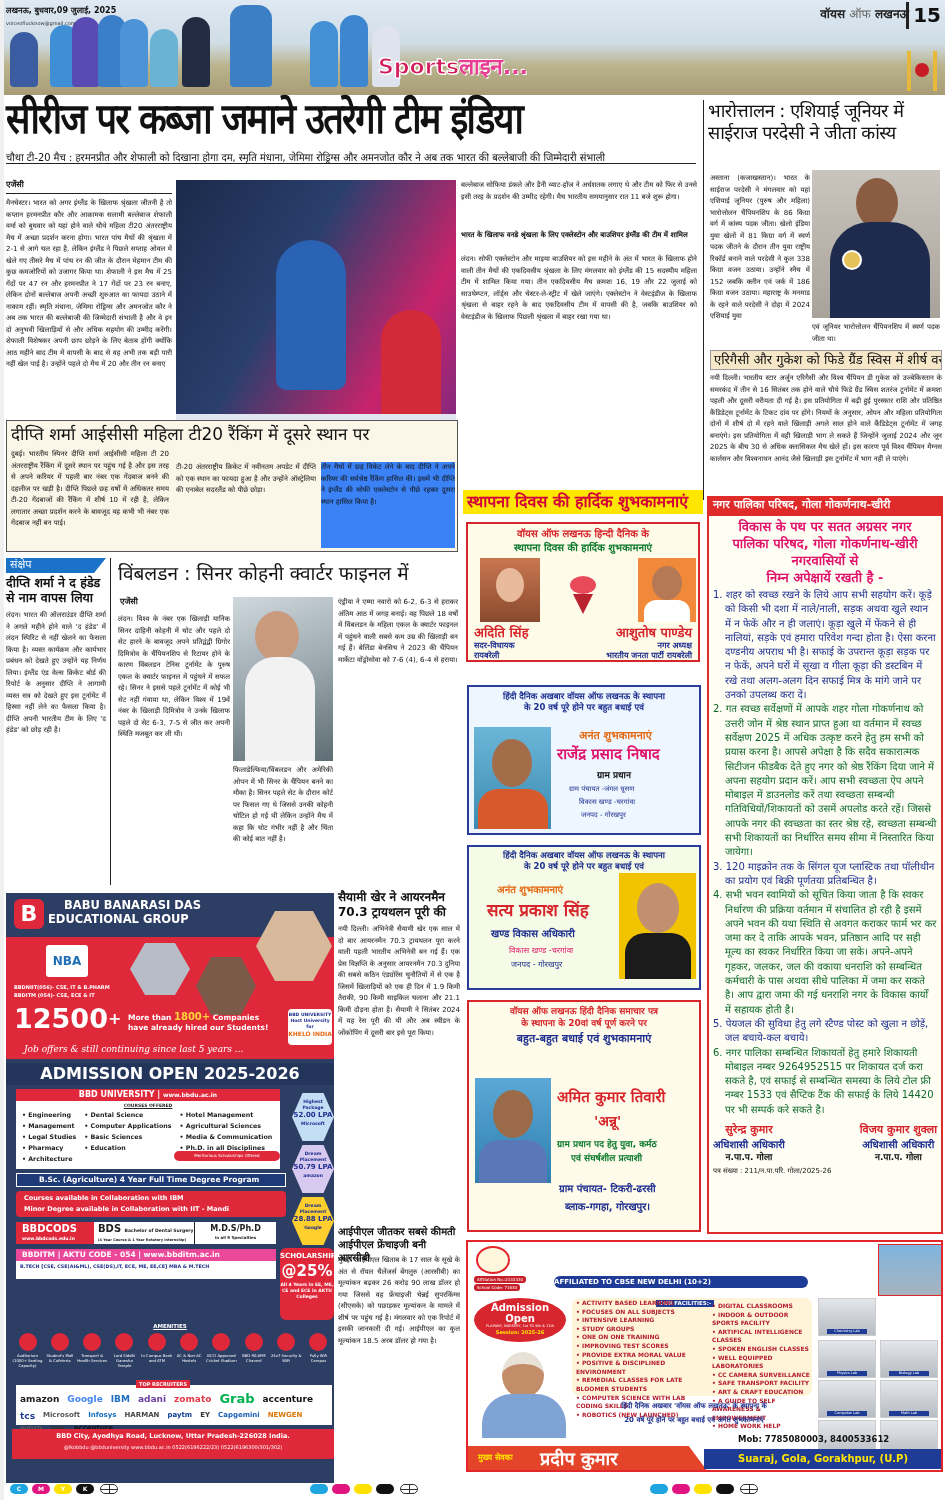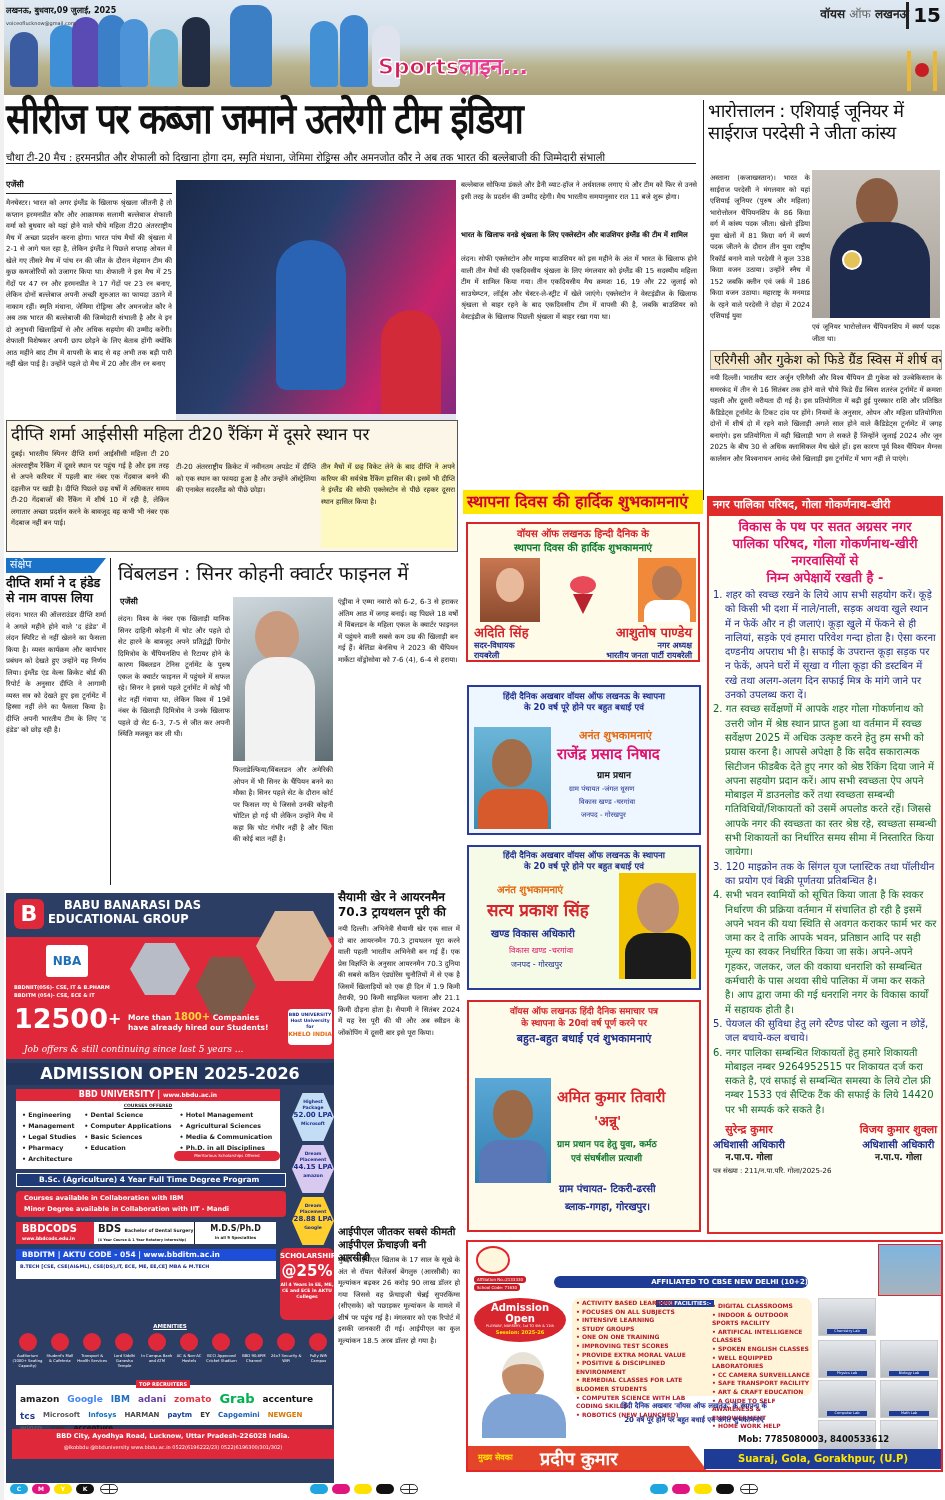--- a/index.html
+++ b/index.html
@@ -78,21 +78,21 @@
 <div class="col" style="left:461px;top:180px;width:236px;height:48px">बल्लेबाज सोफिया डंकले और डैनी व्याट-हॉज ने अर्धशतक लगाए थे और टीम को फिर से उनसे इसी तरह के प्रदर्शन की उम्मीद रहेगी। मैच भारतीय समयानुसार रात 11 बजे शुरू होगा।</div>
 <div class="col" style="left:461px;top:230px;width:236px;height:24px;font-weight:bold">भारत के खिलाफ वनडे श्रृंखला के लिए एक्लेस्टोन और बाउशियर इंग्लैंड की टीम में शामिल</div>
 <div class="col" style="left:461px;top:254px;width:236px;height:230px">लंदन। सोफी एक्लेस्टोन और माइया बाउशियर को इस महीने के अंत में भारत के खिलाफ होने वाली तीन मैचों की एकदिवसीय श्रृंखला के लिए मंगलवार को इंग्लैंड की 15 सदस्यीय महिला टीम में शामिल किया गया। तीन एकदिवसीय मैच क्रमशः 16, 19 और 22 जुलाई को साउथेम्प्टन, लॉर्ड्स और चेस्टर-ले-स्ट्रीट में खेले जाएंगे। एक्लेस्टोन ने वेस्टइंडीज के खिलाफ श्रृंखला से बाहर रहने के बाद एकदिवसीय टीम में वापसी की है, जबकि बाउशियर को वेस्टइंडीज के खिलाफ पिछली श्रृंखला में बाहर रखा गया था।</div>
 
 <div class="abs" style="left:6px;top:420px;width:452px;height:132px;border:1px solid #555;background:#fbf6e8">
   <div style="position:absolute;left:4px;top:2px;font-size:17px;white-space:nowrap">दीप्ति शर्मा आईसीसी महिला टी20 रैंकिंग में दूसरे स्थान पर</div>
   <div class="col" style="left:4px;top:28px;width:158px;height:100px">दुबई। भारतीय स्पिनर दीप्ति शर्मा आईसीसी महिला टी 20 अंतरराष्ट्रीय रैंकिंग में दूसरे स्थान पर पहुंच गई है और इस तरह से अपने करियर में पहली बार नंबर एक गेंदबाज बनने की दहलीज पर खड़ी है। दीप्ति पिछले छह वर्षों में अधिकतर समय टी-20 गेंदबाजों की रैंकिंग में शीर्ष 10 में रही है, लेकिन लगातार अच्छा प्रदर्शन करने के बावजूद वह कभी भी नंबर एक गेंदबाज नहीं बन पाई।</div>
   <div class="col" style="left:168px;top:28px;width:0;height:0"></div>
 </div>
 <div class="col" style="left:176px;top:462px;width:140px;height:86px;background:#fbf6e8">टी-20 अंतरराष्ट्रीय क्रिकेट में नवीनतम अपडेट में दीप्ति को एक स्थान का फायदा हुआ है और उन्होंने ऑस्ट्रेलिया की एनाबेल सदरलैंड को पीछे छोड़ा।</div>
-<div class="col" style="left:321px;top:462px;width:134px;height:86px;background:#fef9c3">तीन मैचों में छह विकेट लेने के बाद दीप्ति ने अपने करियर की सर्वश्रेष्ठ रैंकिंग हासिल की। इसमें भी दीप्ति ने इंग्लैंड की सोफी एक्लेस्टोन से पीछे रहकर दूसरा स्थान हासिल किया है।</div>
+<div class="col" style="left:321px;top:462px;width:134px;height:86px;background:#3b82f6">तीन मैचों में छह विकेट लेने के बाद दीप्ति ने अपने करियर की सर्वश्रेष्ठ रैंकिंग हासिल की। इसमें भी दीप्ति ने इंग्लैंड की सोफी एक्लेस्टोन से पीछे रहकर दूसरा स्थान हासिल किया है।</div>
 
 <div class="abs" style="left:6px;top:558px;width:100px;height:15px;background:#1a73c9;color:#fff;font-size:11px;padding-left:4px;clip-path:polygon(0 0,100% 0,88% 100%,0 100%)">संक्षेप</div>
 <div class="abs" style="left:6px;top:575px;width:100px;font-size:12.5px;font-weight:bold;line-height:15px">दीप्ति शर्मा ने द हंडेड से नाम वापस लिया</div>
 <div class="col" style="left:6px;top:610px;width:100px;height:275px">लंदन। भारत की ऑलराउंडर दीप्ति शर्मा ने अगले महीने होने वाले 'द हंडेड' में लंदन स्पिरिट से नहीं खेलने का फैसला किया है। व्यस्त कार्यक्रम और कार्यभार प्रबंधन को देखते हुए उन्होंने यह निर्णय लिया। इंग्लैंड एंड वेल्स क्रिकेट बोर्ड की रिपोर्ट के अनुसार दीप्ति ने आगामी व्यस्त सत्र को देखते हुए इस टूर्नामेंट में हिस्सा नहीं लेने का फैसला किया है। दीप्ति अपनी भारतीय टीम के लिए 'द हंडेड' को छोड़ रही है।</div>
 
 <div class="rule" style="left:110px;top:558px;width:1px;height:327px"></div>
 <div class="abs" style="left:118px;top:561px;font-size:19px;white-space:nowrap">विंबलडन : सिनर कोहनी क्वार्टर फाइनल में</div>
 <div class="abs agency" style="left:120px;top:597px">एजेंसी</div>
 <div class="col" style="left:118px;top:614px;width:112px;height:272px">लंदन। विश्व के नंबर एक खिलाड़ी यानिक सिनर दाहिनी कोहनी में चोट और पहले दो सेट हारने के बावजूद अपने प्रतिद्वंद्वी ग्रिगोर दिमित्रोव के चैंपियनशिप से रिटायर होने के कारण विंबलडन टेनिस टूर्नामेंट के पुरुष एकल के क्वार्टर फाइनल में पहुंचने में सफल रहे। सिनर ने इससे पहले टूर्नामेंट में कोई भी सेट नहीं गंवाया था, लेकिन विश्व में 19वें नंबर के खिलाड़ी दिमित्रोव ने उनके खिलाफ पहले दो सेट 6-3, 7-5 से जीत कर अपनी स्थिति मजबूत कर ली थी।</div>
 <div class="photo" style="left:233px;top:597px;width:100px;height:164px;background:linear-gradient(160deg,#cfd8dd 0%,#9aa7ad 50%,#5e6d73 100%)">
@@ -270,41 +270,41 @@
       <div>Courses available in Collaboration with IBM</div>
       <div>Minor Degree available in Collaboration with IIT - Mandi</div>
     </div>
   <div class="abs" style="left:286px;top:200px;width:42px;height:48px;background:#c3ddf5;color:#1e2f8f;text-align:center;clip-path:polygon(25% 0,75% 0,100% 50%,75% 100%,25% 100%,0 50%);font-size:4.5px;font-weight:bold;padding-top:6px">
       <div>Highest Package</div>
       <div style="font-size:7px">52.00 LPA</div>
       <div>Microsoft</div>
     </div>
   <div class="abs" style="left:286px;top:252px;width:42px;height:48px;background:#d7c9ef;color:#1e2f8f;text-align:center;clip-path:polygon(25% 0,75% 0,100% 50%,75% 100%,25% 100%,0 50%);font-size:4.5px;font-weight:bold;padding-top:6px">
       <div>Dream Placement</div>
-      <div style="font-size:7px">44.15 LPA</div>
+      <div style="font-size:7px">50.79 LPA</div>
       <div>amazon</div>
     </div>
   <div class="abs" style="left:286px;top:304px;width:42px;height:48px;background:#ffcf2e;color:#1e2f8f;text-align:center;clip-path:polygon(25% 0,75% 0,100% 50%,75% 100%,25% 100%,0 50%);font-size:4.5px;font-weight:bold;padding-top:6px">
       <div>Dream Placement</div>
       <div style="font-size:7px">28.88 LPA</div>
       <div>Google</div>
     </div>
   <div class="abs" style="left:10px;top:329px;width:260px;height:22px;background:#fff;color:#222;display:flex">
     <div style="width:78px;background:#e0283b;color:#fff;font-size:10px;font-weight:bold;padding-left:6px;line-height:14px">
         <div>BBDCODS</div>
         <div style="font-size:4.5px;line-height:6px">www.bbdcods.edu.in</div>
       </div>
     <div style="width:100px;font-size:10px;font-weight:bold;padding-left:4px;line-height:14px"><span>BDS</span> <span style="font-size:4.5px">Bachelor of Dental Surgery</span><div style="font-size:3.5px;line-height:5px">(4 Year Course &amp; 1 Year Rotatory Internship)</div></div>
     <div style="flex:1;border-left:1px solid #222;font-size:8px;font-weight:bold;text-align:center;line-height:13px">
         <div>M.D.S/Ph.D</div>
         <div style="font-size:4px;line-height:5px">in all 9 Specialties</div>
       </div>
   </div>
   <div class="abs" style="left:10px;top:356px;width:260px;height:30px;background:#fff">
-    <div style="background:#1d4ed8;font-size:7.5px;font-weight:bold;padding-left:6px;line-height:12px">BBDITM | AKTU CODE - 054 | www.bbditm.ac.in</div>
+    <div style="background:#ec4899;font-size:7.5px;font-weight:bold;padding-left:6px;line-height:12px">BBDITM | AKTU CODE - 054 | www.bbditm.ac.in</div>
     <div style="color:#1e2f8f;font-size:4.8px;font-weight:bold;padding:3px 4px">B.TECH [CSE, CSE(AI&amp;ML), CSE(DS),IT, ECE, ME, EE,CE] MBA &amp; M.TECH</div>
   </div>
   <div class="abs" style="left:274px;top:355px;width:54px;height:72px;background:#e0283b;border-radius:6px;text-align:center">
     <div style="font-size:7px;font-weight:bold;margin-top:4px">SCHOLARSHIP</div>
     <div style="font-size:15px;font-weight:bold">@25%</div>
     <div style="font-size:4.5px;font-weight:bold;line-height:6px">All 4 Years in EE, ME, CE and ECE in AKTU Colleges</div>
   </div>
   <div class="abs ctr" style="left:0;top:430px;width:328px;font-size:5.5px;font-weight:bold;text-decoration:underline">AMENITIES</div>
   <div id="amenities" class="abs" style="left:6px;top:440px;width:322px;height:48px;display:flex;justify-content:space-between">
       <div style="width: 31px; text-align: center; font-size: 3.8px; line-height: 5px;">
@@ -371,21 +371,21 @@
       <span style="font-size: 7px; font-weight: bold; color: rgb(17, 17, 17);">accenture</span>
     </div>
   <div class="abs" style="left:6px;top:536px;width:322px;height:30px;background:#e0283b;text-align:center">
     <div style="font-size:6.5px;font-weight:bold;margin-top:3px">BBD City, Ayodhya Road, Lucknow, Uttar Pradesh-226028 India.</div>
     <div style="font-size:5px;margin-top:3px;white-space:nowrap">@lkobbdu  @bbduniversity  www.bbdu.ac.in  0522(6196222/23) 0522(6196300/301/302)</div>
   </div>
 </div>
 
 <div class="school">
   <div class="abs" style="left:8px;top:4px;width:34px;height:28px;border-radius:50%;border:2px solid #e2262b;background:#fff6de"></div>
-  <div class="abs" style="left:86px;top:34px;width:254px;height:12px;background:#1e3b96;border-radius:6px;color:#fff;font-size:7px;font-weight:bold;text-align:right;line-height:12px">AFFILIATED TO CBSE NEW DELHI (10+2)</div>
+  <div class="abs" style="left:86px;top:34px;width:254px;height:12px;background:#1e3b96;border-radius:6px;color:#fff;font-size:7px;font-weight:bold;text-align:left;line-height:12px">AFFILIATED TO CBSE NEW DELHI (10+2)</div>
   <div class="abs" style="left:6px;top:34px;background:#c8202a;color:#fff;font-size:4px;padding:1px 3px;border-radius:3px">Affiliation No.:2133330</div>
   <div class="abs" style="left:6px;top:42px;background:#c8202a;color:#fff;font-size:4px;padding:1px 3px;border-radius:3px">School Code: 71630</div>
   <div class="abs" style="left:6px;top:56px;width:92px;height:44px;background:#d8262e;border-radius:50%;color:#fff;text-align:center">
     <div style="font-size:10px;font-weight:bold;line-height:11px;margin-top:4px">Admission</div>
     <div style="font-size:10px;font-weight:bold;line-height:11px">Open</div>
     <div style="font-size:3.5px">PLAYWAY, NURSERY, 1st TO 9th &amp; 11th</div>
     <div style="font-size:5px;color:#ffe600;font-weight:bold">Session: 2025-26</div>
   </div>
   <div class="abs" style="left:10px;top:108px;width:90px;height:88px">
     <div style="position:absolute;left:24px;top:2px;width:42px;height:46px;border-radius:50%;background:#c38d6a;border-top:12px solid #e8e2d6"></div>

